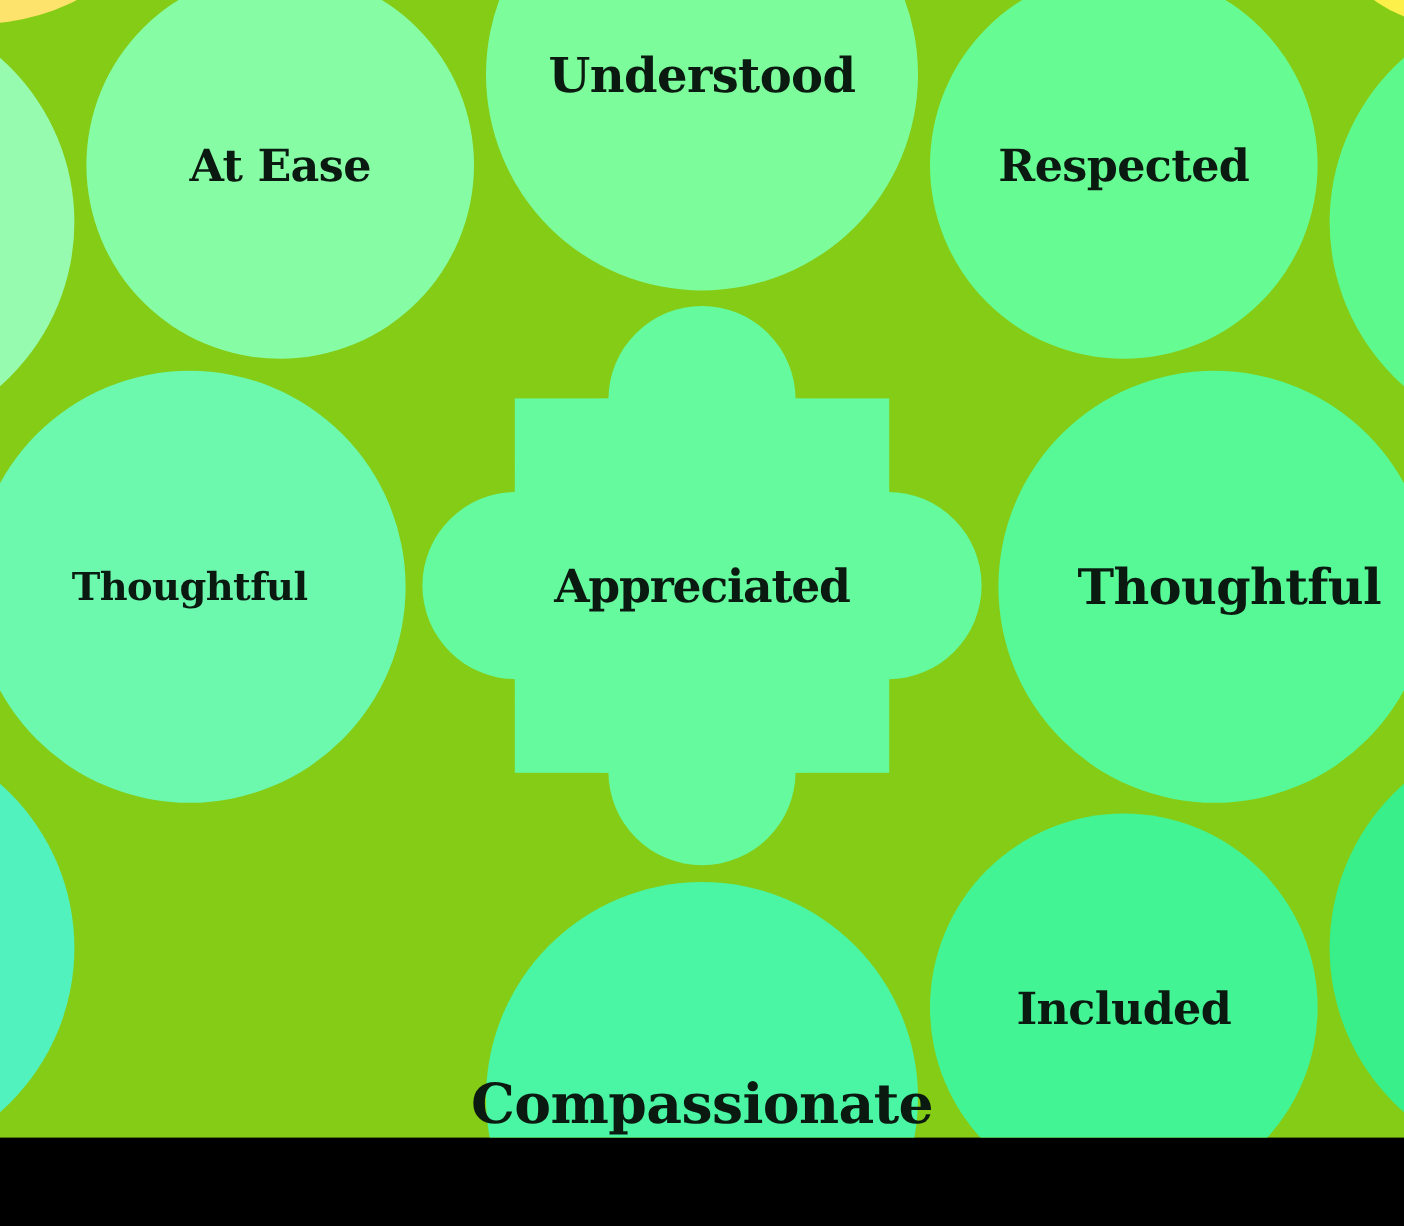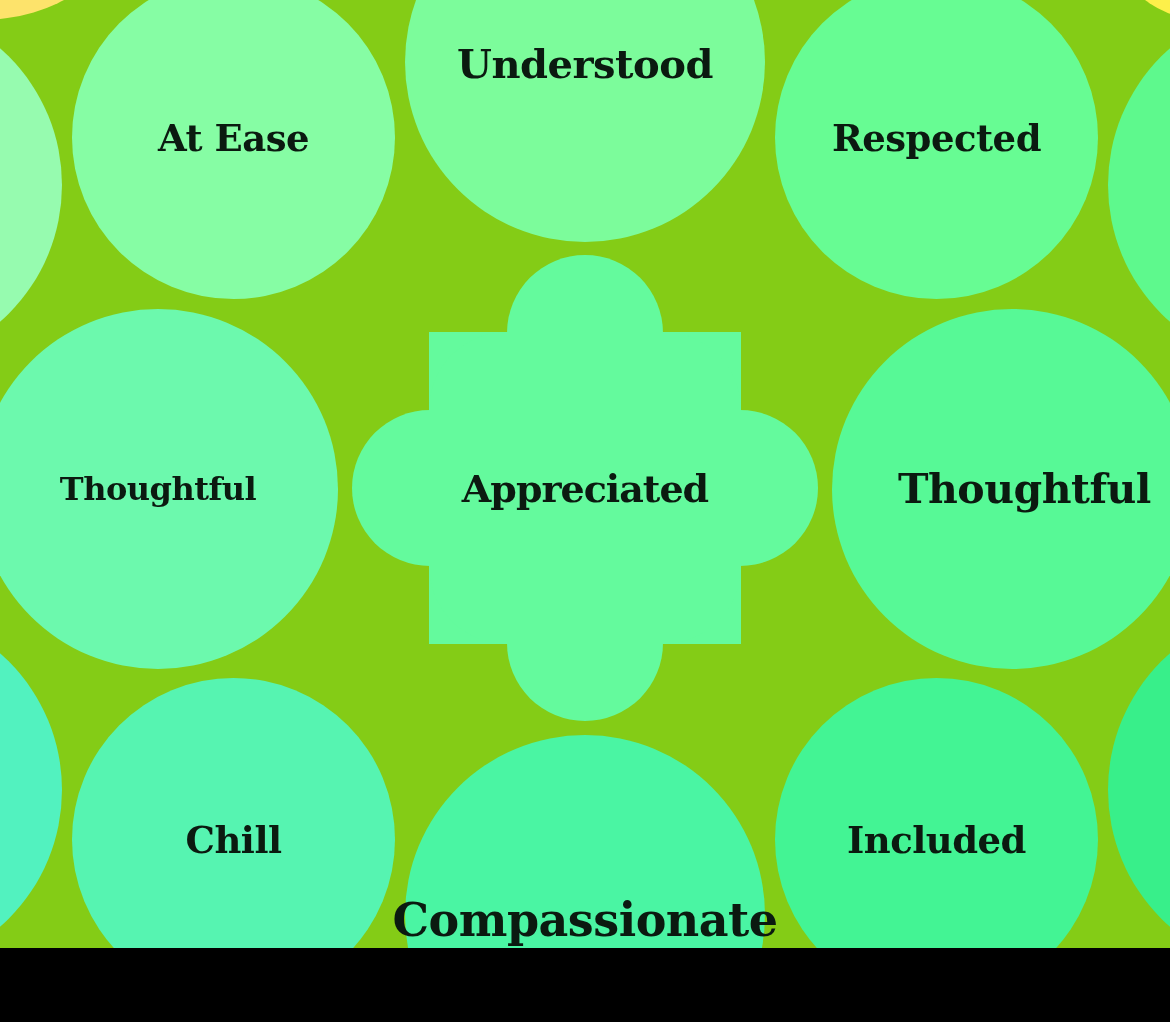--- a/index.html
+++ b/index.html
@@ -77,23 +77,20 @@
         <circle cx="312" cy="312" r="78"></circle>
         <rect x="156" y="78" width="156" height="312"></rect>
         <rect x="78" y="156" width="312" height="156"></rect>
       </g>
     </svg>
     <div style="position:absolute;left:0;top:0;width:468px;height:468px;display:flex;align-items:center;justify-content:center;">
       <span class="label" style="position:static;">Appreciated</span>
     </div>
   </div>
 
-  <div class="bubble" style="left:72px;top:678px;width:323px;height:323px;background:#56f4b1;">
-    <span class="label" style="font-size:37px;">Chill</span>
-  </div>
 
   <div class="bubble" style="left:775px;top:678px;width:323px;height:323px;background:#43f494;">
     <span class="label" style="font-size:37px;text-align:right;">Included</span>
   </div>
 
   <div class="bubble" style="left:405px;top:735px;width:360px;height:360px;background:#4af5a3;align-items:flex-start;">
     <span class="label" style="font-size:46px;top:158px;">Compassionate</span>
   </div>
 
 </div>

